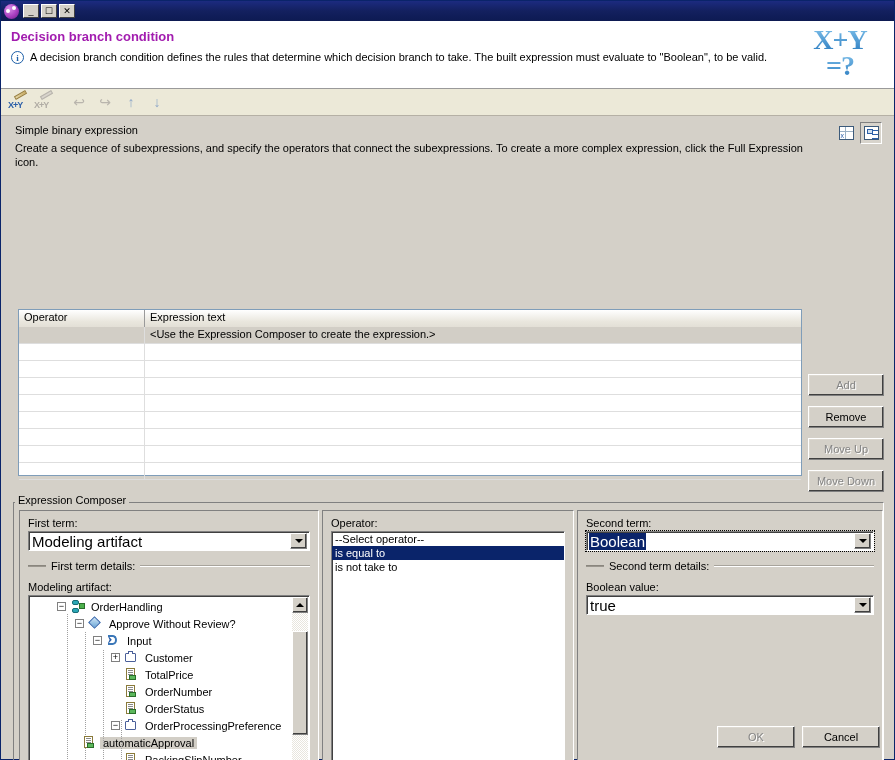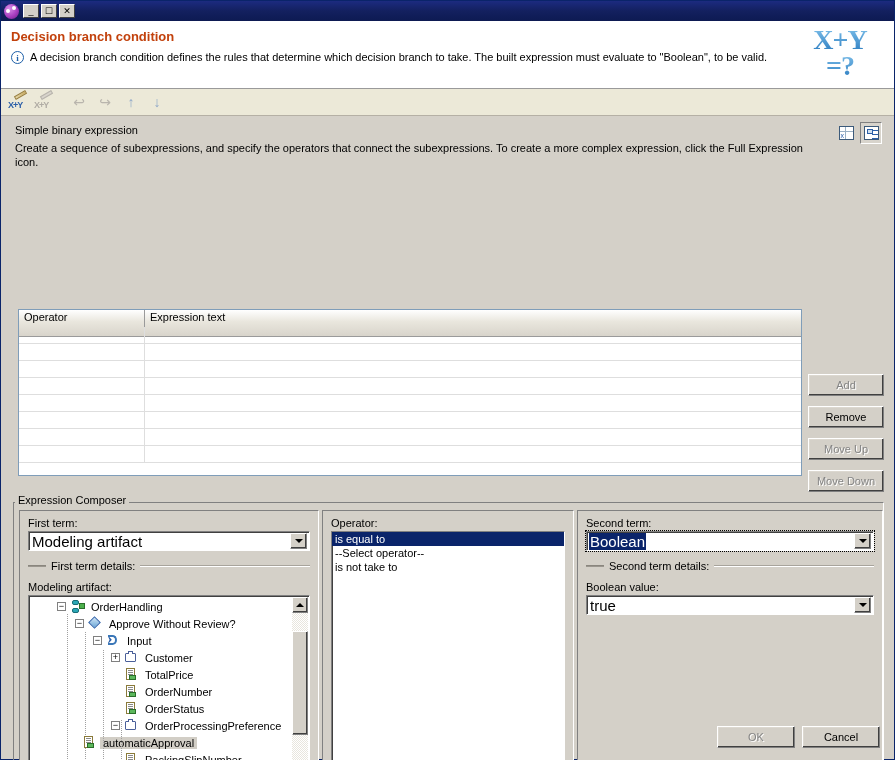--- a/index.html
+++ b/index.html
@@ -87,21 +87,21 @@
     padding: 8px 10px 10px 10px;
     position: relative;
     flex: 0 0 auto;
     height: 68px;
     box-sizing: border-box;
   }
   .banner h1 {
     margin: 0 0 7px 0;
     font-size: 13px;
     font-weight: bold;
-    color: #c2410c;
+    color: #a21caf;
   }
   .banner-row { display: flex; align-items: flex-start; }
   .info-icon {
     width: 13px; height: 13px;
     border: 1px solid #1d5fa8;
     border-radius: 50%;
     color: #1d5fa8;
     font-size: 9px;
     font-weight: bold;
     text-align: center;
@@ -551,20 +551,24 @@
         </div>
       </div>
     </div>
 
     <div class="table-area">
       <div class="tbl-head">
         <div class="tbl-th c1">Operator</div>
         <div class="tbl-th c2">Expression text</div>
       </div>
       <div>
+        <div class="tbl-row selected">
+          <div class="cell c1"></div>
+          <div class="cell c2">&lt;Use the Expression Composer to create the expression.&gt;</div>
+        </div>
         <div class="tbl-row">
             <div class="cell c1"></div>
             <div class="cell c2"></div>
           </div>
         <div class="tbl-row">
             <div class="cell c1"></div>
             <div class="cell c2"></div>
           </div>
         <div class="tbl-row">
             <div class="cell c1"></div>
@@ -699,22 +703,22 @@
 
           </div>
         </div>
       </div>
     </div>
 
     <div class="panel panel-border p2">
       <div style="padding:6px 8px 0 8px;">
         <div class="fld-label">Operator:</div>
         <div class="listbox" style="height:253px;">
+          <div class="list-item">--Select operator--</div>
           <div class="list-item sel">is equal to</div>
-          <div class="list-item">--Select operator--</div>
           <div class="list-item">is not take to</div>
         </div>
       </div>
     </div>
 
     <div class="panel panel-border p3">
       <div style="padding:6px 8px 0 8px;">
         <div class="fld-label">Second term:</div>
         <div class="combo combo-focus">
           <span class="val sel">Boolean</span>

